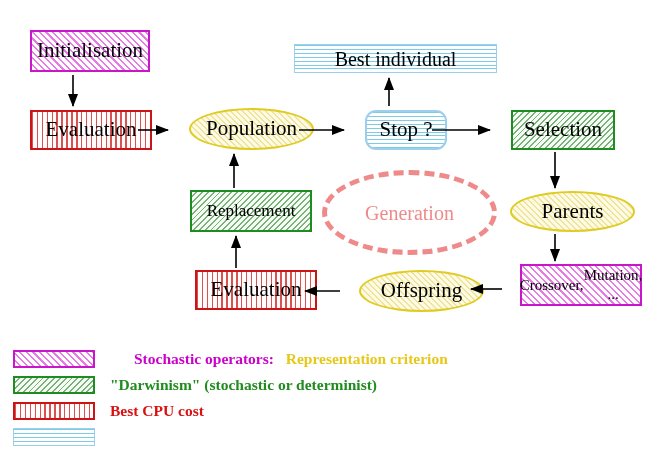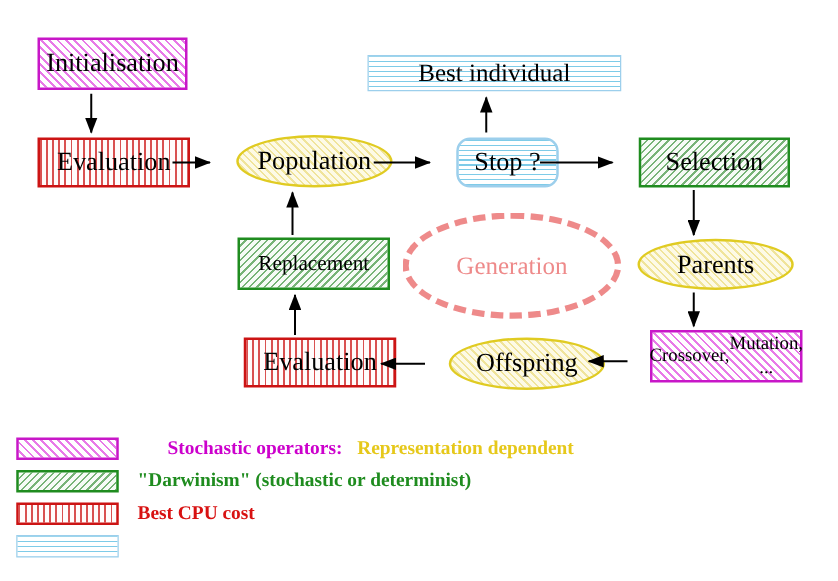--- a/index.html
+++ b/index.html
@@ -44,21 +44,21 @@
   }
   .ellipse { border-radius: 50%; }
   .rounded { border-radius: 11px; }
 
   
   #init-box        { left: 13px;  top: 30px;  width: 120px; height: 42px; }
   #eval-top-box    { left: 13px;  top: 110px; width: 122px; height: 40px; }
   #population-ell  { left: 172px; top: 108px; width: 125px; height: 42px; }
   #best-ind-box    { left: 277px; top: 44px;  width: 203px; height: 29px; font-size: 20px; }
   #stop-box        { left: 348px; top: 110px; width: 82px;  height: 40px; border-width: 2px; }
-  #selection-box   { left: 494px; top: 110px; width: 121px; height: 40px; }
+  #selection-box   { left: 494px; top: 110px; width: 104px; height: 40px; }
   #replacement-box { left: 173px; top: 190px; width: 122px; height: 42px; font-size: 17px; }
   #generation-ell  { left: 305px; top: 170px; width: 175px; height: 85px;
                      border: 5px dashed var(--coral); border-radius: 50%;
                      color: var(--coral); font-size: 20px; background: transparent; }
   #parents-ell     { left: 493px; top: 191px; width: 125px; height: 41px; }
   #eval-bot-box    { left: 178px; top: 270px; width: 122px; height: 40px; }
   #offspring-ell   { left: 342px; top: 270px; width: 125px; height: 42px; }
   #crossover-box   { left: 503px; top: 264px; width: 122px; height: 42px;
                      font-size: 15px; flex-direction: row; line-height: 1.25; }
 
@@ -151,21 +151,21 @@
       <line x1="340" y1="291" x2="305" y2="291" marker-end="url(#ah)"></line>
       <line x1="236" y1="268" x2="236" y2="236" marker-end="url(#ah)"></line>
       <line x1="234" y1="188" x2="234" y2="154" marker-end="url(#ah)"></line>
     </g>
   </svg>
 
   <div class="legend-row" id="legend-row-1">
     <div class="legend-swatch hatch-magenta"></div>
     <div class="legend-text">
       <span class="t-magenta">Stochastic operators:</span>
-      <span class="t-yellow">Representation dependent</span>
+      <span class="t-yellow">Representation criterion</span>
     </div>
   </div>
 
   <div class="legend-row" id="legend-row-2">
     <div class="legend-swatch hatch-green"></div>
     <div class="legend-text">
       <span class="t-green">"Darwinism" (stochastic or determinist)</span>
     </div>
   </div>
 

